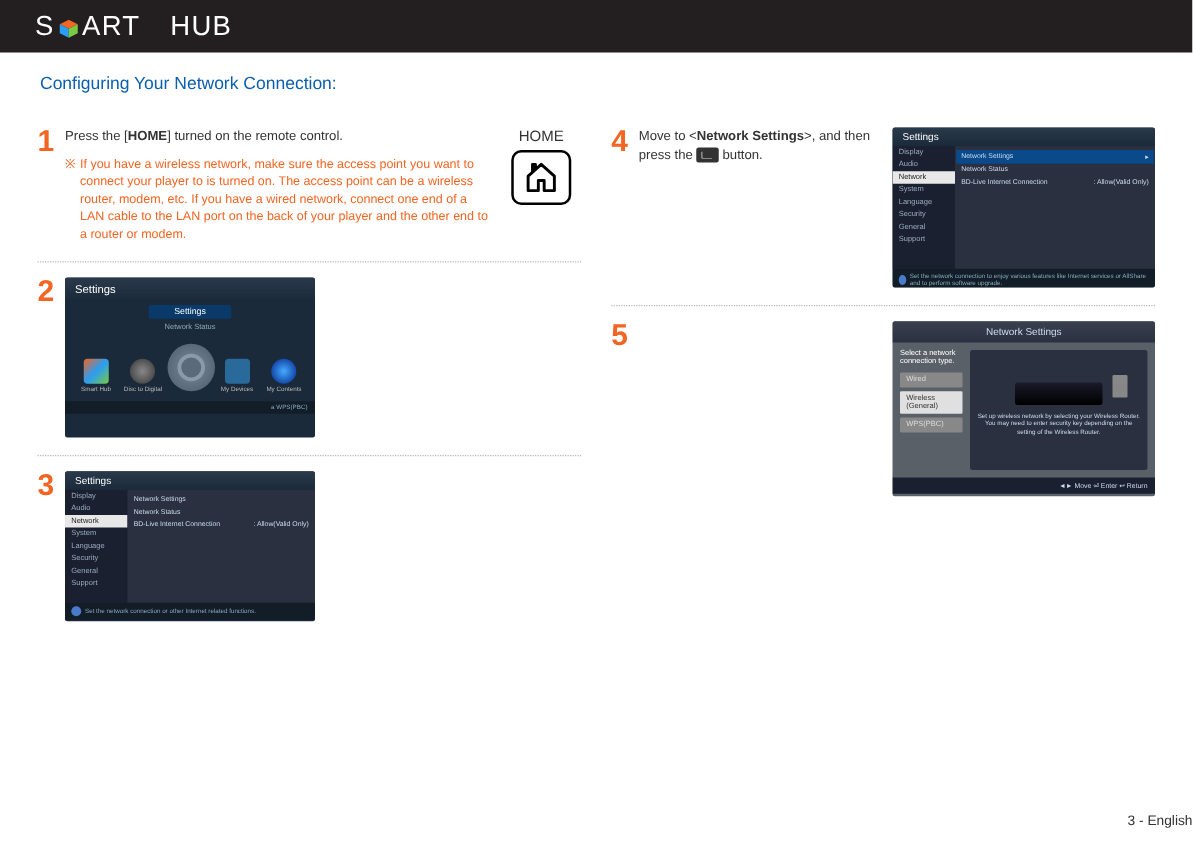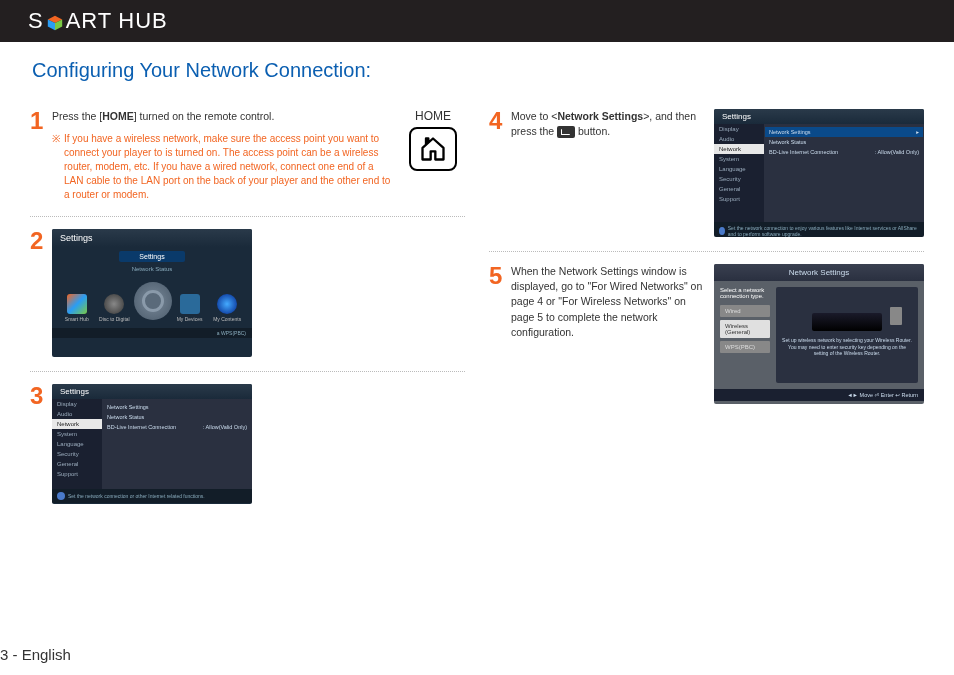--- a/index.html
+++ b/index.html
@@ -3,21 +3,21 @@
 <meta charset="utf-8">
 <style>
 * { box-sizing: border-box; margin: 0; padding: 0; }
 body { font-family: Arial, Helvetica, sans-serif; background: #fff; width: 954px; height: 675px; overflow: hidden; color: #333; }
 .page { position: relative; width: 100%; height: 100%; }
 .header-bar { background: #231f20; height: 42px; display: flex; align-items: center; padding-left: 28px; }
 .logo { color: #fff; font-size: 22px; font-weight: 300; letter-spacing: 1px; display: flex; align-items: center; }
 .logo-bold { font-weight: 400; }
 .logo-cube { display: inline-block; width: 18px; height: 18px; margin: 0 2px; position: relative; }
 .logo-cube svg { width: 100%; height: 100%; }
-.title { color: #0b5fb1; font-size: 20px; font-weight: 400; padding: 16px 0 0 32px; line-height: 1.25; }
+.title { color: #0b5fb1; font-size: 14px; font-weight: 400; padding: 16px 0 0 32px; line-height: 1.25; }
 .columns { display: flex; padding: 14px 30px 0 30px; gap: 24px; }
 .col { flex: 1; }
 .step { display: flex; border-top: 1px dotted #bbb; padding: 12px 0 14px 0; position: relative; }
 .step.first { border-top: none; }
 .step-num { color: #f26522; font-size: 24px; font-weight: 700; width: 22px; flex-shrink: 0; line-height: 1; }
 .step-body { font-size: 10.5px; line-height: 1.45; color: #333; padding-right: 8px; flex: 1; }
 .step-note { color: #f26522; font-size: 10px; line-height: 1.4; margin-top: 8px; padding-left: 12px; position: relative; }
 .step-note::before { content: "※"; position: absolute; left: 0; top: 0; }
 .step-media { flex-shrink: 0; }
 .enter-btn { display: inline-block; width: 18px; height: 12px; background: #333; border-radius: 2px; position: relative; vertical-align: middle; }
@@ -60,38 +60,38 @@
 .ss5-body { display: flex; height: 108px; padding: 6px; gap: 6px; }
 .ss5-side { width: 50px; }
 .ss5-prompt { font-size: 6px; color: #fff; margin-bottom: 6px; }
 .ss5-opt { background: #e0e0e0; color: #333; padding: 3px 5px; font-size: 6px; margin-bottom: 3px; border-radius: 1px; }
 .ss5-opt.dim { background: #888; color: #ddd; }
 .ss5-main { flex: 1; background: #2a3040; border-radius: 2px; padding: 6px; position: relative; display: flex; flex-direction: column; justify-content: center; align-items: center; }
 .ss5-device { width: 70px; height: 18px; background: linear-gradient(#1a1a2a,#000); border-radius: 2px; margin-bottom: 6px; position: relative; }
 .ss5-device::after { content: ""; position: absolute; right: -20px; top: -6px; width: 12px; height: 18px; background: #888; border-radius: 1px; }
 .ss5-text { font-size: 5px; color: #cde; text-align: center; line-height: 1.3; }
 .ss5-foot { text-align: right; font-size: 5.5px; color: #cde; padding: 3px 6px; background: #1a2030; }
-.footer { position: absolute; bottom: 12px; left: 0; right: 0; text-align: left; font-size: 15px; color: #333; }
+.footer { position: absolute; bottom: 12px; left: 0; right: 0; text-align: right; font-size: 11px; color: #333; }
 </style>
 </head>
 <body>
 
 <div class="page">
   <div class="header-bar">
     <div class="logo">
       <span class="logo-bold">S</span>
       <span class="logo-cube">
         <svg viewBox="0 0 20 20">
             <polygon points="10,2 18,6 10,10 2,6" fill="#f26522"></polygon>
             <polygon points="2,6 10,10 10,18 2,14" fill="#2a9df4"></polygon>
             <polygon points="18,6 18,14 10,18 10,10" fill="#7ac943"></polygon>
           </svg>
       </span>
       <span class="logo-bold">ART</span>
-      <span style="margin-left:6px;font-weight:200">HUB</span>
+      <span style="margin-left:24px;font-weight:200">HUB</span>
     </div>
   </div>
 
   <div class="title">
     <div>Configuring Your Network Connection:</div>
   </div>
 
   <div class="columns">
 
     <div class="col">
@@ -226,21 +226,20 @@
                 <span class="ss3-foot-ic"></span>
                 <span>Set the network connection to enjoy various features like Internet services or AllShare and to perform software upgrade.</span>
               </div>
           </div>
         </div>
       </div>
 
       <div class="step">
         <div class="step-num">5</div>
         <div class="step-body">
-          <span>When the Network Settings window is displayed, go to "For Wired Networks" on page 4 or "For Wireless Networks" on page 5 to complete the network configuration.</span>
         </div>
         <div class="step-media">
           <div class="screenshot ss5">
             <div class="ss5-title">Network Settings</div>
             <div class="ss5-body">
               <div class="ss5-side">
                 <div class="ss5-prompt">Select a network connection type.</div>
                 <div class="ss5-opt dim">Wired</div>
                 <div class="ss5-opt">Wireless (General)</div>
                 <div class="ss5-opt dim">WPS(PBC)</div>

